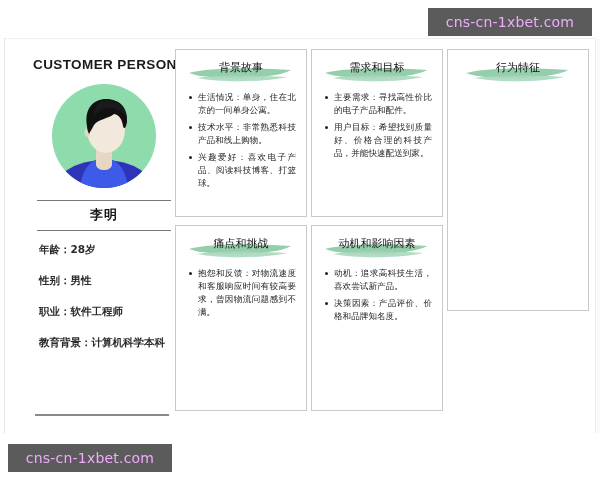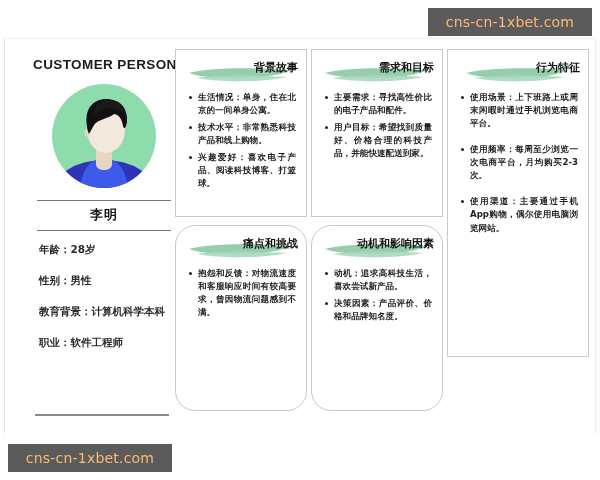--- a/index.html
+++ b/index.html
@@ -122,82 +122,82 @@
   #col-3 { left: 276px; width: 142px; }
 
   .card {
     background: #ffffff;
     border: 1px solid #c9c9c9;
     box-sizing: border-box;
     padding: 9px 8px 8px 8px;
     position: relative;
   }
   .card.short-top { height: 168px; margin-bottom: 8px; }
-  .card.short-bot { height: 186px; border-radius: 20px; }
-  .card.tall      { height: 308px; }
+  .card.short-bot { height: 186px; }
+  .card.tall      { height: 262px; }
 
   
   .card-title-wrap {
     position: relative;
     height: 26px;
     margin-bottom: 6px;
   }
   .brush {
     position: absolute;
     left: 50%;
     transform: translateX(-50%);
     top: 7px;
     width: 108px;
     height: 17px;
     overflow: visible;
   }
   .card-title {
     position: relative;
-    text-align: right;
+    text-align: center;
     font-size: 11px;
-    font-weight: bold;
+    font-weight: normal;
     color: #111111;
     line-height: 17px;
     font-family: "DejaVu Sans", "Liberation Sans", sans-serif;
     z-index: 2;
     white-space: nowrap;
   }
 
   ul.bullets {
     margin: 0;
     padding: 0 2px 0 14px;
     list-style: none;
   }
   ul.bullets li {
     position: relative;
     font-size: 8.6px;
     line-height: 1.52;
     color: #1f1f1f;
-    font-weight: bold;
+    font-weight: normal;
     margin-bottom: 4px;
     font-family: "DejaVu Sans", "Liberation Sans", sans-serif;
     text-align: justify;
   }
   ul.bullets li::before {
     content: "";
     position: absolute;
     left: -9px;
     top: 5px;
     width: 3px;
     height: 3px;
     background: #1f1f1f;
     border-radius: 50%;
   }
   .card.tall ul.bullets li { margin-bottom: 13px; }
 
   
   .watermark {
     position: absolute;
     background: #5b5b5b;
-    color: #fdba74;
+    color: #f0abfc;
     font-size: 14px;
     letter-spacing: 0.2px;
     font-family: "DejaVu Sans", "Liberation Sans", sans-serif;
     display: flex;
     align-items: center;
     justify-content: center;
   }
   #watermark-top { right: 8px; top: 8px; width: 164px; height: 28px; }
   #watermark-bottom { left: 8px; bottom: 8px; width: 164px; height: 28px; }
 </style>
@@ -238,22 +238,22 @@
         </svg>
       </div>
 
       <div class="hrule"></div>
       <div id="persona-name">李明</div>
       <div class="hrule"></div>
 
       <ul id="attr-list">
         <li>年龄：28岁</li>
         <li>性别：男性</li>
+        <li>职业：软件工程师</li>
         <li>教育背景：计算机科学本科</li>
-        <li>职业：软件工程师</li>
       </ul>
 
       <div id="sidebar-bottom-rule"></div>
     </div>
 
     <div id="grid">
 
       <div class="col" id="col-1">
 
         <div class="card short-top">
@@ -318,25 +318,20 @@
 
       <div class="col" id="col-3">
         <div class="card tall">
           <div class="card-title-wrap">
             <svg class="brush" viewBox="0 0 108 17" preserveAspectRatio="none">
               <path d="M2 7 C20 2 62 1 104 4 C96 9 74 12 48 12 C30 12 12 11 2 7 Z" fill="#8FCBA8" opacity="0.95"></path>
               <path d="M10 12 C30 9 66 9 100 11 C78 16 36 17 10 12 Z" fill="#A8D7BC" opacity="0.9"></path>
             </svg>
             <div class="card-title">行为特征</div>
           </div>
-          <ul class="bullets">
-            <li>使用场景：上下班路上或周末闲暇时通过手机浏览电商平台。</li>
-            <li>使用频率：每周至少浏览一次电商平台，月均购买2-3次。</li>
-            <li>使用渠道：主要通过手机App购物，偶尔使用电脑浏览网站。</li>
-          </ul>
         </div>
       </div>
 
     </div>
   </div>
 
   <div class="watermark" id="watermark-top">cns-cn-1xbet.com</div>
   <div class="watermark" id="watermark-bottom">cns-cn-1xbet.com</div>
 
 </div>

